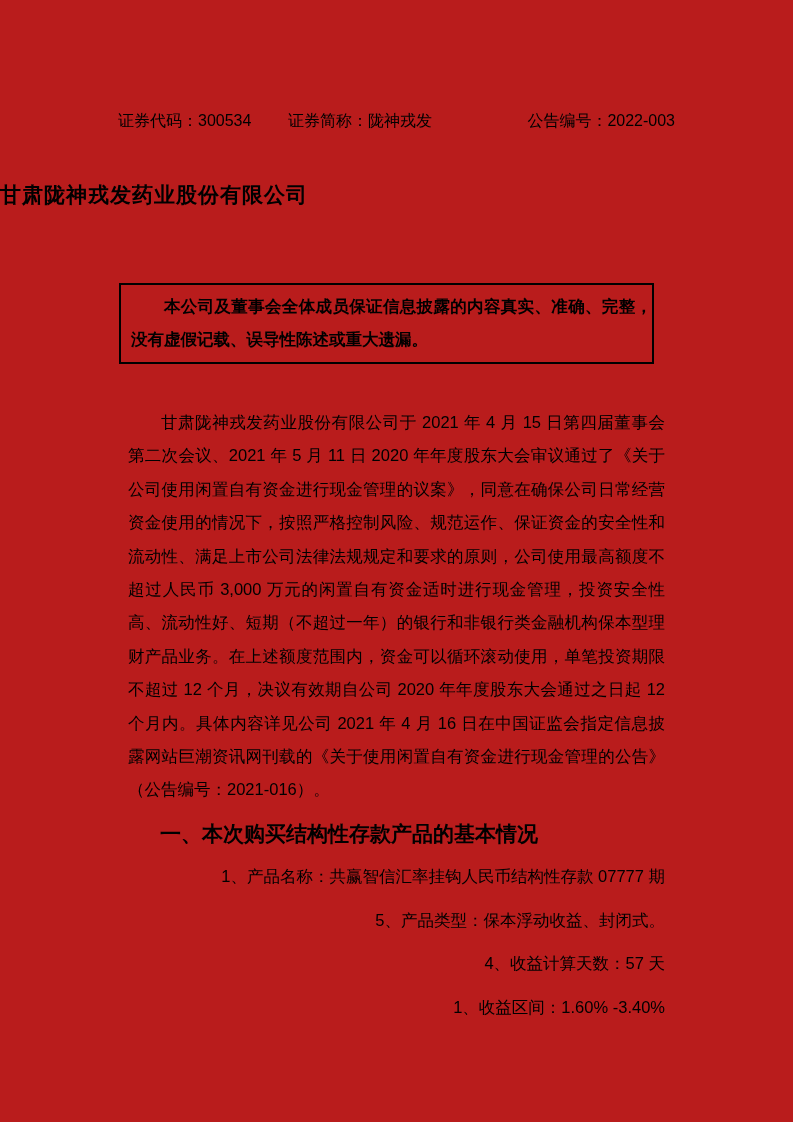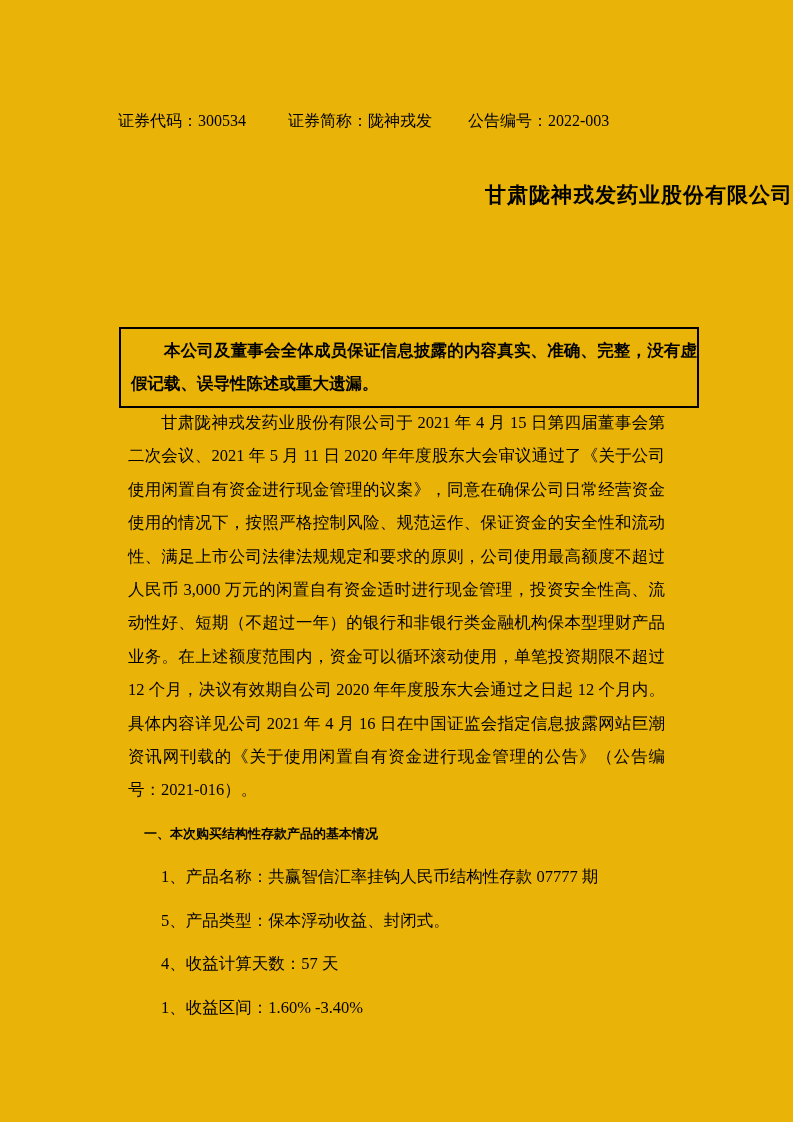--- a/index.html
+++ b/index.html
@@ -4,58 +4,57 @@
 <style>
   html, body {
     margin: 0;
     padding: 0;
     background: #ffffff;
   }
   .page {
     position: relative;
     width: 793px;
     height: 1122px;
-    background: #eab308;
+    background: #b91c1c;
     color: #000000;
-    font-family: Liberation Serif, serif;
+    font-family: Liberation Sans, sans-serif;
     overflow: hidden;
   }
   .header-row {
     position: absolute;
     top: 111px;
     left: 118px;
     right: 118px;
     display: flex;
     font-size: 16px;
     line-height: 20px;
     white-space: nowrap;
   }
   .header-row .seg1 { width: 170px; }
   .header-row .seg2 { width: 180px; }
-  .header-row .seg3 { flex: 1; }
+  .header-row .seg3 { flex: 1; text-align: right; }
   .title-block {
     position: absolute;
     top: 176px;
     left: 0;
     right: 0;
-    text-align: right;
+    text-align: left;
     font-weight: bold;
     font-size: 21px;
     line-height: 38px;
     letter-spacing: 1px;
   }
   .disclaimer-box {
     position: absolute;
     top: 283px;
     left: 119px;
-    width: 580px;
+    width: 535px;
     border: 2px solid #000000;
     box-sizing: border-box;
     padding: 5px 0 6px 10px;
-    margin-top: 44px;
   }
   .disclaimer-box p {
     margin: 0;
     font-weight: bold;
     font-size: 16.5px;
     line-height: 33px;
     text-indent: 2em;
     text-align: justify;
   }
   .doc-body {
@@ -68,26 +67,26 @@
   }
   .doc-body p {
     margin: 10px;
     text-indent: 2em;
     text-align: justify;
   }
   .doc-body .section-heading {
     margin: 0;
     text-indent: 2em;
     font-weight: bold;
-    font-size: 13px;
+    font-size: 21px;
     line-height: 33.4px;
     text-align: left;
   }
   .doc-body .list-item {
-    text-align: left;
+    text-align: right;
   }
 </style>
 </head>
 <body>
 
 <div class="page">
 
   <div class="header-row">
     <span class="seg1">证券代码：300534</span>
     <span class="seg2">证券简称：陇神戎发</span>

